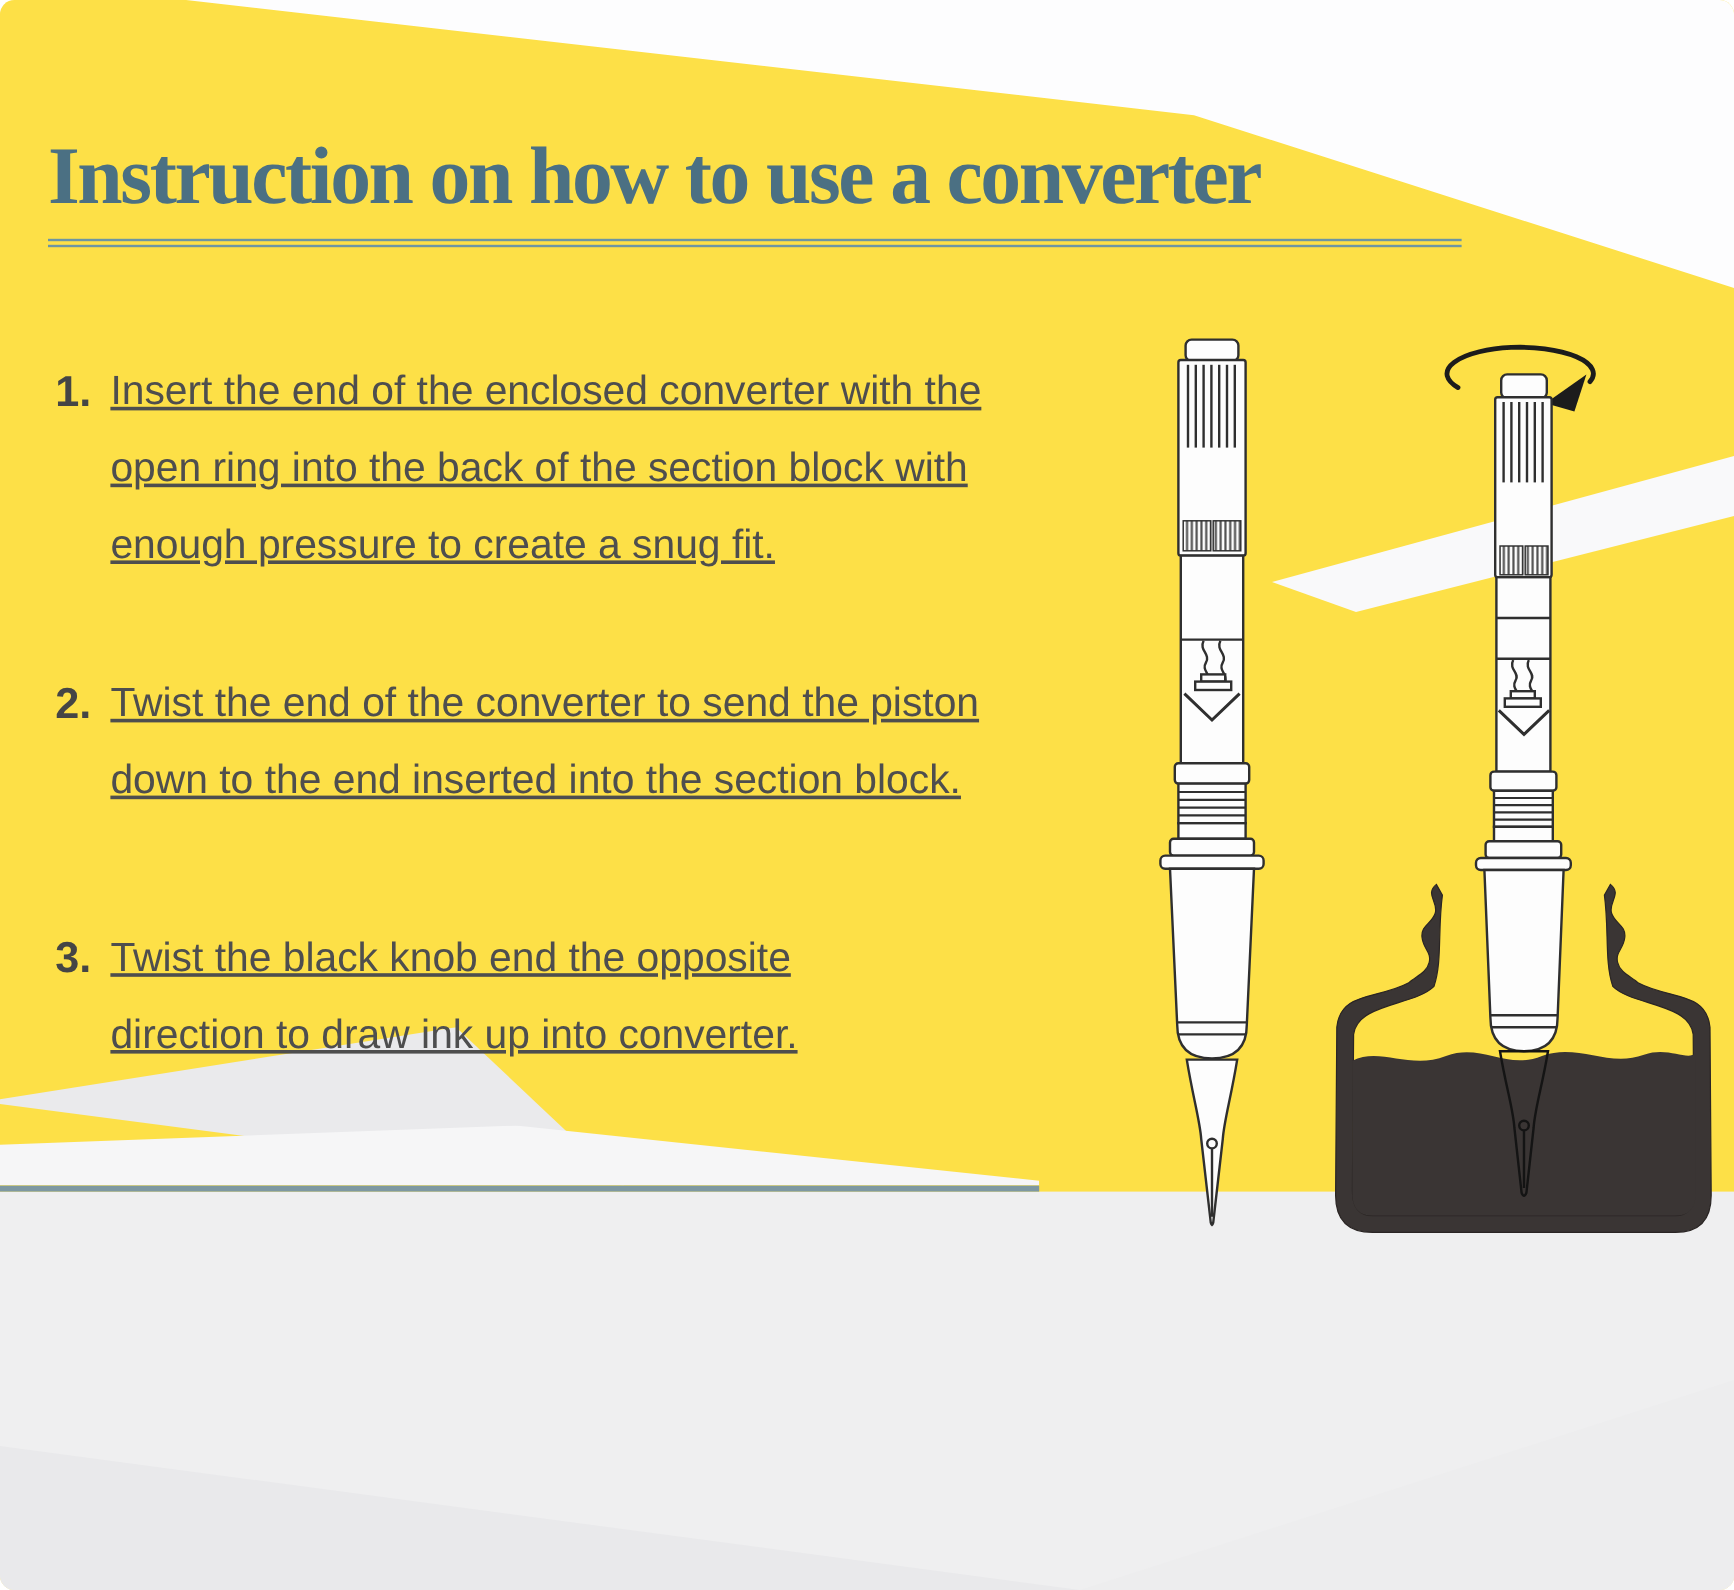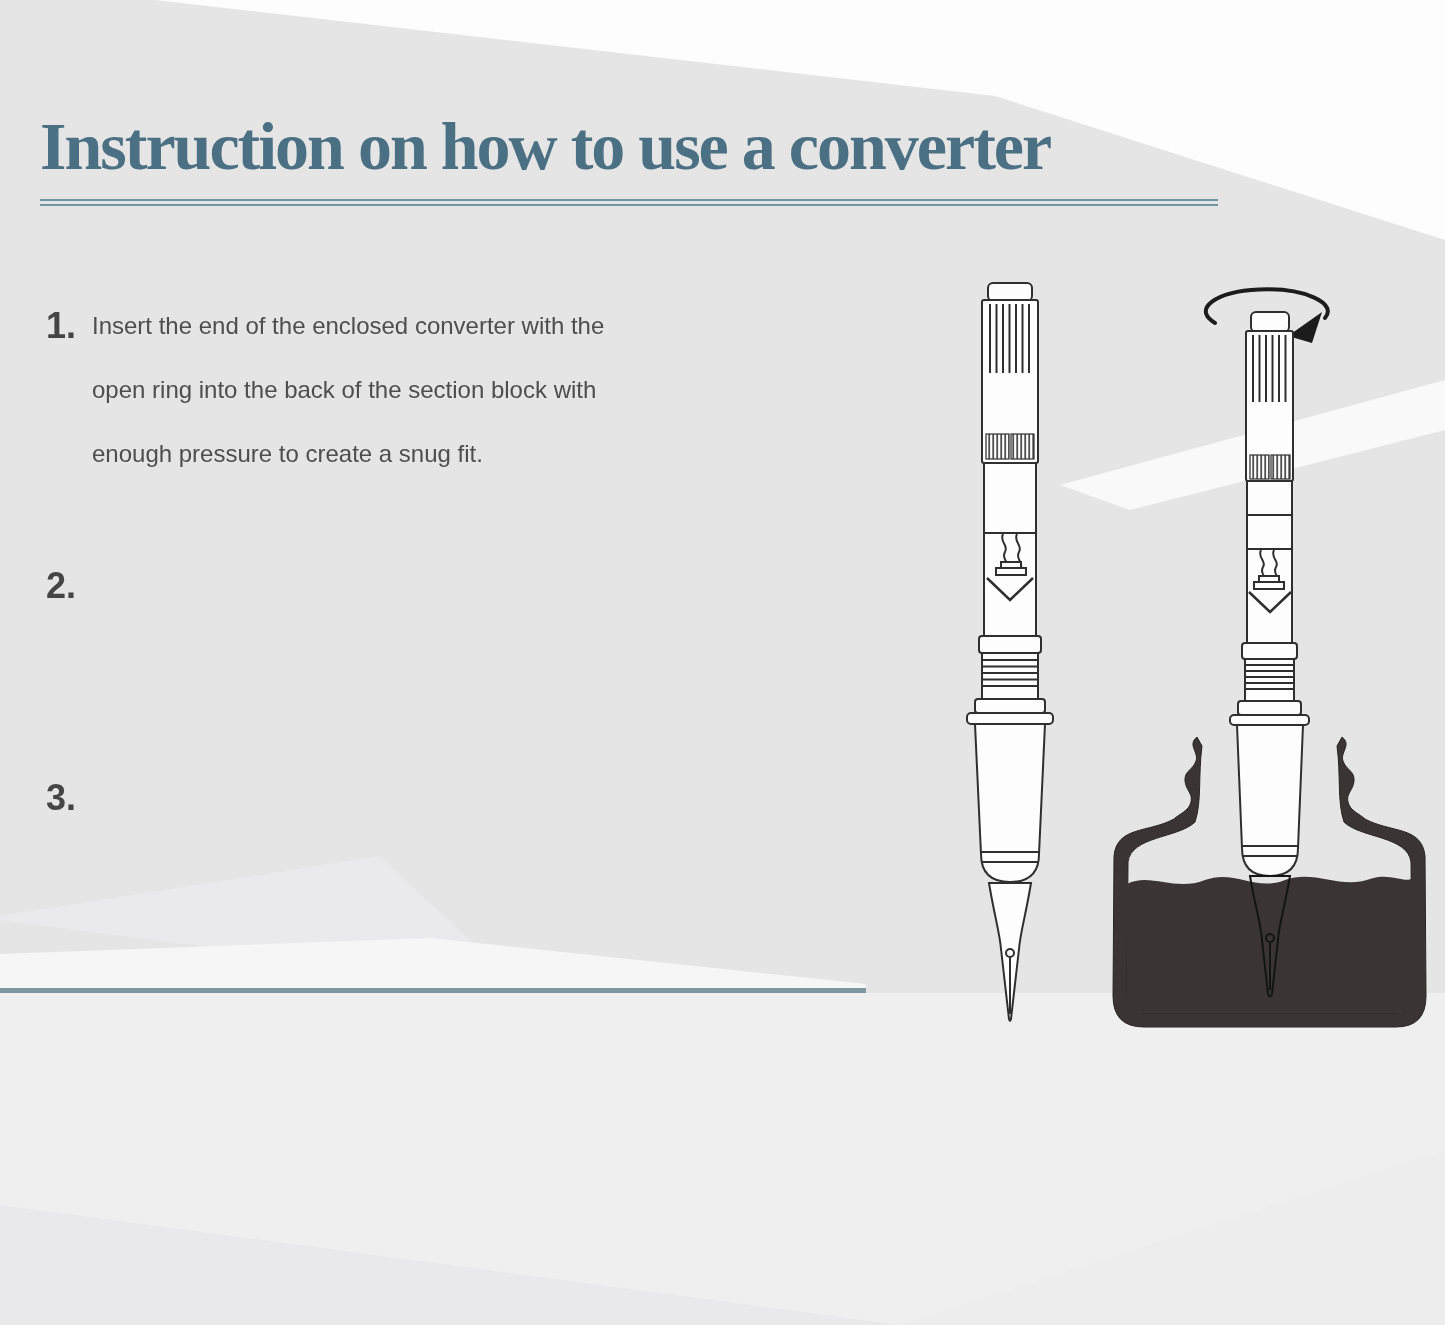--- a/index.html
+++ b/index.html
@@ -1,21 +1,22 @@
 <!DOCTYPE html>
 <html><head>
 <meta charset="utf-8">
 <style>
   html,body{margin:0;padding:0;}
   .stage{
     position:relative;
     width:1445px;height:1325px;
-    background:#e5e5e5;
+    background:#fde047;
     overflow:hidden;
     font-family:"Liberation Sans", sans-serif;
+    border-radius:12px;
   }
   .wedge{position:absolute;inset:0;}
   .wedge-top-white{background:#fdfdfe;clip-path:polygon(155px 0,1445px 0,1445px 240px,995px 96px);}
   .wedge-mid-white{background:#f9f9fa;clip-path:polygon(1060px 485px,1445px 380px,1445px 430px,1130px 510px);}
   .wedge-left-gray{background:#eaeaec;clip-path:polygon(0 916px,380px 856px,520px 988px,0 920px);}
   .wedge-strip-bright{background:#f6f6f7;clip-path:polygon(0 954px,430px 938px,866px 984px,866px 988px,0 988px);}
   .band-bottom{position:absolute;left:0;top:993px;width:1445px;height:332px;background:#efeff0;}
   .wedge-bottom-left{background:#e9e9eb;clip-path:polygon(0 1205px,900px 1325px,0 1325px);}
   .wedge-bottom-right{background:#ededee;clip-path:polygon(900px 1325px,1445px 1150px,1445px 1325px);}
 
@@ -38,23 +39,24 @@
   .step-1{top:294px;}
   .step-2{top:554px;}
   .step-3{top:766px;}
   .step-number{
     position:absolute;left:0;top:0;
     font-weight:700;font-size:36px;line-height:64px;
     color:#454545;
   }
   .step-text{
     position:absolute;left:46px;top:0;width:854px;
-    font-size:24px;line-height:64px;
+    font-size:34px;line-height:64px;
     color:var(--color-body-text,#4e4e4e);
     white-space:pre-line;
+    text-decoration:underline;
   }
   .step{height:200px;}
 
   .footer-divider{
     position:absolute;left:0;top:988px;width:866px;height:5px;
     background:var(--color-divider,#7d98a1);
   }
   .footer-note{
     position:absolute;left:25px;top:1030px;width:1100px;
     font-size:28px;line-height:46px;
@@ -81,23 +83,27 @@
   <div class="title-underline"></div>
 
   <div class="step step-1">
     <span class="step-number">1.</span>
     <span class="step-text">Insert the end of the enclosed converter with the
 open ring into the back of the section block with
 enough pressure to create a snug fit.</span>
   </div>
   <div class="step step-2">
     <span class="step-number">2.</span>
+    <span class="step-text">Twist the end of the converter to send the piston
+down to the end inserted into the section block.</span>
   </div>
   <div class="step step-3">
     <span class="step-number">3.</span>
+    <span class="step-text">Twist the black knob end the opposite
+direction to draw ink up into converter.</span>
   </div>
 
   <div class="footer-divider"></div>
 
   <svg class="illustration-layer" viewBox="0 0 1445 1325">
     <defs>
       <pattern id="vhatch" width="4" height="10" patternUnits="userSpaceOnUse">
         <rect width="4" height="10" fill="#fdfdfd"></rect>
         <line x1="1.2" y1="0" x2="1.2" y2="10" stroke="#4f4f4f" stroke-width="1.8"></line>
       </pattern>

